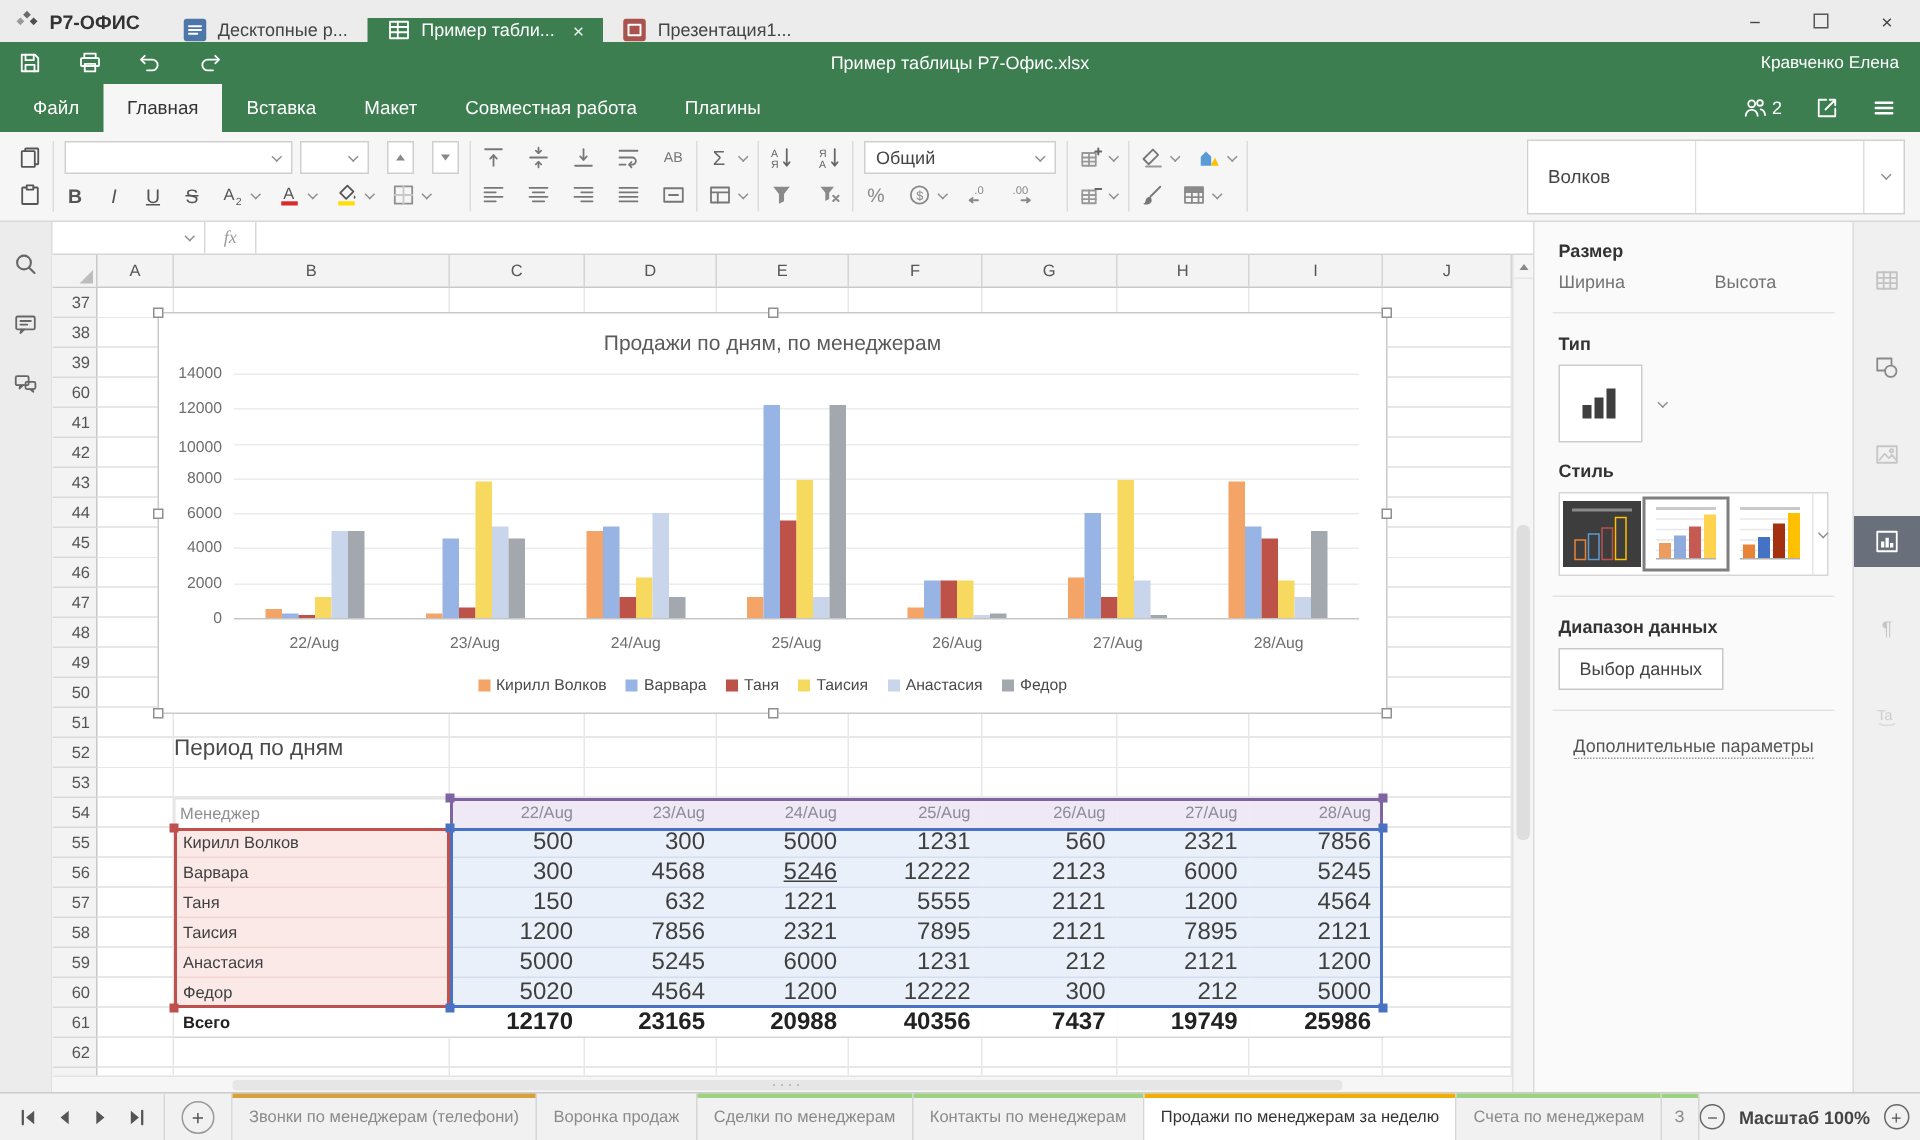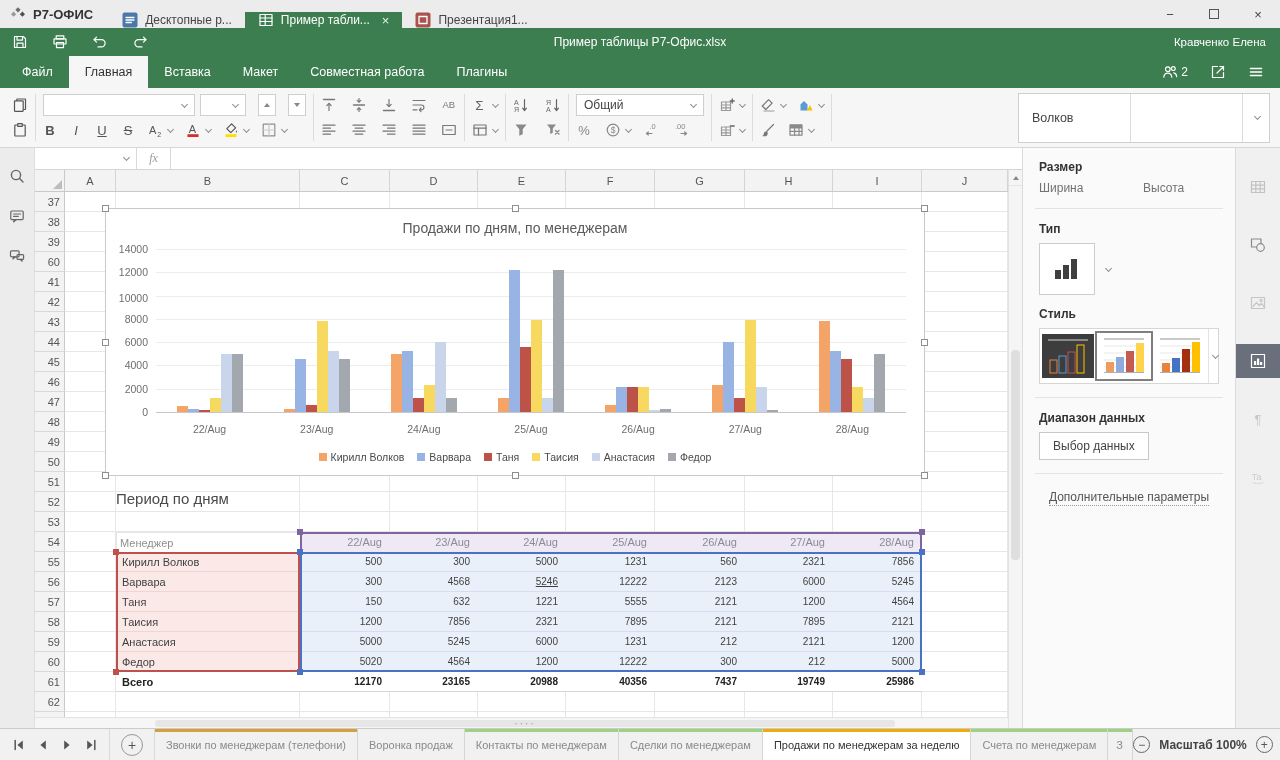--- a/index.html
+++ b/index.html
@@ -84,21 +84,21 @@
   .litem{display:flex;align-items:center;}
   .lsw{width:8px;height:8px;display:inline-block;margin-right:4px;flex:none;}
 
   
   .section-heading{position:absolute;left:51px;top:298px;font-size:15px;color:#4A4A4A;z-index:2;}
   .sheettable{position:absolute;left:51px;top:340px;width:806px;z-index:2;}
   .xrow{display:flex;height:20px;}
   .hdr-corner{width:184px;flex:none;background:#fff;border:1px solid #E4E4E4;border-right:none;border-bottom:none;font-size:11px;color:#8F8F8F;display:flex;align-items:center;padding-left:3px;}
   .hdr-date{flex:none;background:#EFE9F5;color:#8B8B96;font-size:11px;display:flex;align-items:center;justify-content:flex-end;padding-right:8px;}
   .cell-name{width:184px;flex:none;background:#FBE9E7;border-bottom:1px solid #F1D5D1;color:#3F3F3F;font-size:11px;display:flex;align-items:center;padding-left:6px;}
-  .cell-val{flex:none;background:#EAF0F9;border-bottom:1px solid #D5DEEF;color:#3F3F3F;font-size:10px;display:flex;align-items:center;justify-content:flex-end;padding-right:8px;}
+  .cell-val{flex:none;background:#EAF0F9;border-bottom:1px solid #D5DEEF;color:#3F3F3F;font-size:16px;display:flex;align-items:center;justify-content:flex-end;padding-right:8px;}
   .xrow.total .cell-name,.xrow.total .cell-val{background:#fff;border-bottom:1px solid #D6D6D6;font-weight:bold;color:#222;}
   .fr{position:absolute;pointer-events:none;}
   .fr-purple{left:184px;top:0;width:622px;height:20px;border:2px solid #8064A2;border-bottom:none;}
   .fr-blue{left:184px;top:20px;width:622px;height:120px;border:2px solid #4A72C4;}
   .fr-red{left:0;top:20px;width:184px;height:120px;border:2px solid #C0504D;}
   .fh{position:absolute;width:6px;height:6px;z-index:4;}
 
   
   .rpanel{position:absolute;left:1022px;top:148px;width:213px;height:580px;background:#FAFAFA;border-left:1px solid #DCDCDC;padding:12px 16px;font-size:12px;color:#444;}
   .ptitle{font-weight:bold;font-size:12px;color:#333;margin-bottom:7px;}
@@ -1044,25 +1044,25 @@
     <div class="stabs" id="stabs">
         <div class="stab">
           <span class="stripe" style="background: rgb(214, 160, 60);"></span>
           <span>Звонки по менеджерам (телефони)</span>
         </div>
         <div class="stab">
           <span>Воронка продаж</span>
         </div>
         <div class="stab">
           <span class="stripe" style="background: rgb(156, 210, 130);"></span>
-          <span>Контакты по менеджерам</span>
+          <span>Сделки по менеджерам</span>
         </div>
         <div class="stab">
           <span class="stripe" style="background: rgb(156, 210, 130);"></span>
-          <span>Сделки по менеджерам</span>
+          <span>Контакты по менеджерам</span>
         </div>
         <div class="stab active">
           <span class="stripe" style="background: rgb(240, 173, 10);"></span>
           <span>Продажи по менеджерам за неделю</span>
         </div>
         <div class="stab">
           <span class="stripe" style="background: rgb(156, 210, 130);"></span>
           <span>Счета по менеджерам</span>
         </div>
         <div class="stab clipped">

